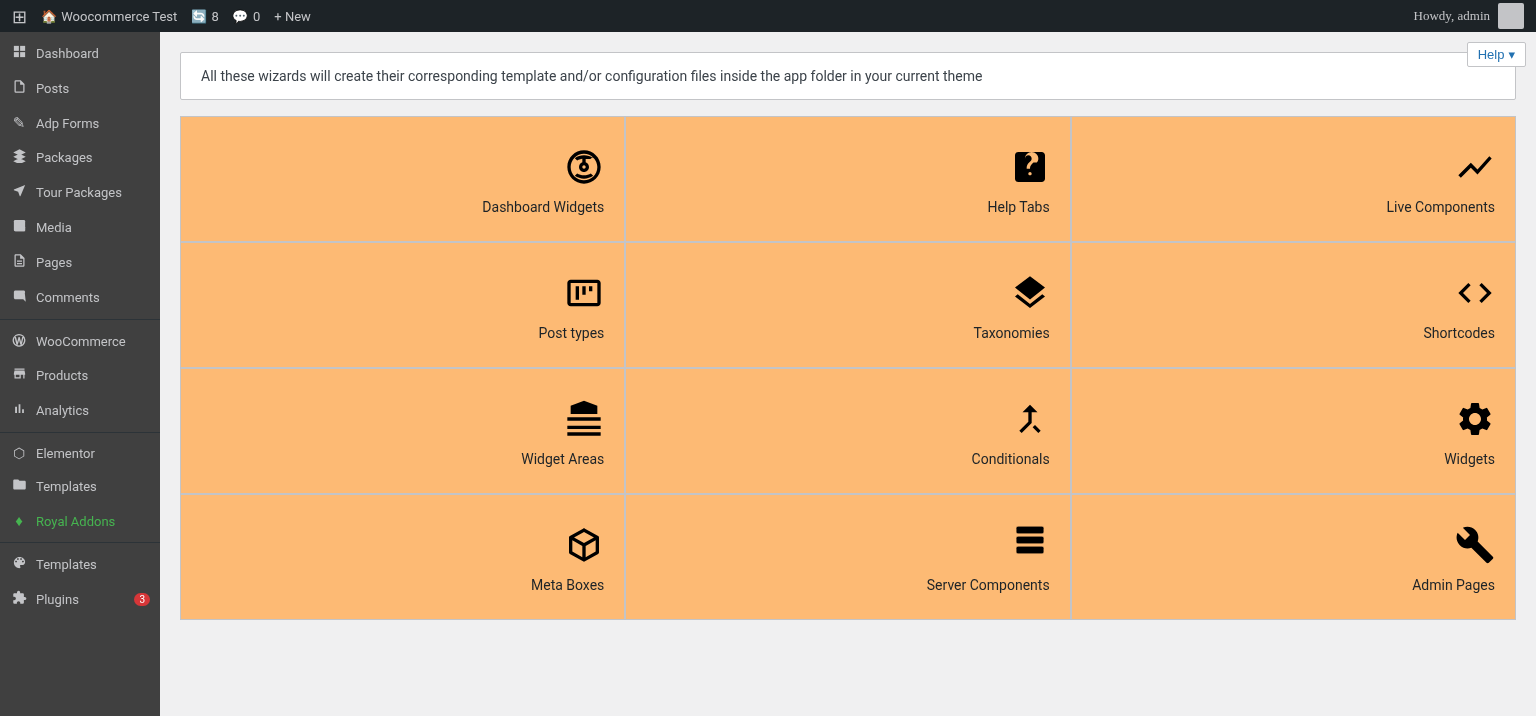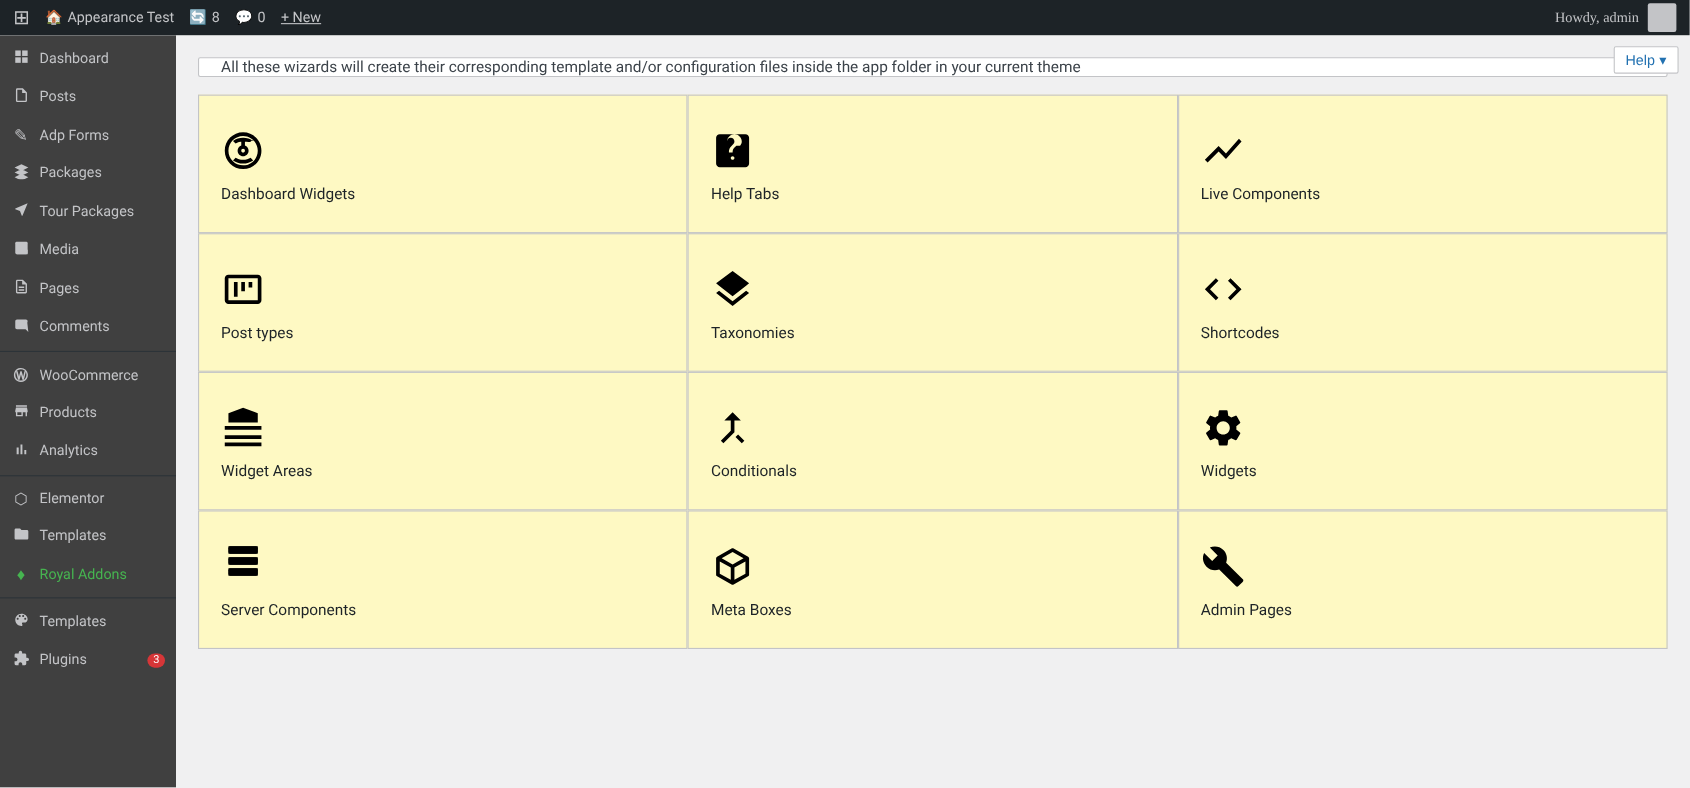--- a/index.html
+++ b/index.html
@@ -17,21 +17,21 @@
       flex-shrink: 0;
       gap: 16px;
       z-index: 100;
     }
     .admin-bar-left { display: flex; align-items: center; gap: 14px; flex: 1; }
     .admin-bar-right { display: flex; align-items: center; gap: 8px; font-family: Liberation Serif, serif; }
     .admin-bar a, .admin-bar span { color: #c3c4c7; font-size: 13px; cursor: pointer; text-decoration: none; }
     .admin-bar .wp-logo { color: #c3c4c7; font-size: 18px; }
     .admin-bar .site-name { display: flex; align-items: center; gap: 4px; }
     .admin-bar .howdy { color: #c3c4c7; }
-    .admin-bar .new-item { display: flex; align-items: flex-end; gap: 4px; text-decoration: underline; }
+    .admin-bar .new-item { display: flex; align-items: flex-end; gap: 4px; }
 
     
     .layout { display: flex; flex: 1; overflow: hidden; }
 
     
     .sidebar {
       width: 160px;
       background: #404040;
       flex-shrink: 0;
       overflow-y: auto;
@@ -63,40 +63,40 @@
     .main-content {
       flex: 1;
       overflow-y: auto;
       padding: 0;
       background: #f0f0f1;
     }
 
     .notice-bar {
       background: #fff;
       border: 1px solid #c3c4c7;
-      padding: 0 20px;
+      padding: 15px 20px;
       margin: 20px 20px 16px 20px;
       font-size: 14px;
       color: #3c434a;
       border-radius: 2px;
     }
 
     .grid-container {
       display: grid;
       grid-template-columns: repeat(3, 1fr);
       gap: 0;
       margin: 0 20px 20px 20px;
     }
 
     .grid-item {
-      background: #fef9c3;
+      background: #fdba74;
       border: 1px solid #c3c4c7;
       display: flex;
       flex-direction: column;
-      align-items: flex-start;
+      align-items: flex-end;
       justify-content: center;
       padding: 30px 20px 26px;
       cursor: pointer;
       transition: background 0.15s;
       min-height: 110px;
       gap: 0;
     }
 
     .grid-item .item-label {
       font-size: 14px;
@@ -135,21 +135,21 @@
     .main-wrapper { position: relative; flex: 1; overflow: hidden; display: flex; flex-direction: column; }
   </style>
 </head>
 <body>
 
 <div class="admin-bar">
   <div class="admin-bar-left">
     <span class="wp-logo">⊞</span>
     <span class="site-name">
       <span>🏠</span>
-      <span>Appearance Test</span>
+      <span>Woocommerce Test</span>
     </span>
     <span style="display:flex;align-items:center;gap:4px;">
       <span>🔄</span>
       <span>8</span>
     </span>
     <span style="display:flex;align-items:center;gap:4px;">
       <span>💬</span>
       <span>0</span>
     </span>
     <span class="new-item">
@@ -362,40 +362,40 @@
 
         <div class="grid-item">
           <svg viewBox="0 0 24 24" fill="currentColor">
             <path d="M19.14 12.94c.04-.3.06-.61.06-.94 0-.32-.02-.64-.07-.94l2.03-1.58a.49.49 0 0 0 .12-.61l-1.92-3.32a.488.488 0 0 0-.59-.22l-2.39.96c-.5-.38-1.03-.7-1.62-.94l-.36-2.54a.484.484 0 0 0-.48-.41h-3.84c-.24 0-.43.17-.47.41l-.36 2.54c-.59.24-1.13.57-1.62.94l-2.39-.96a.477.477 0 0 0-.59.22L2.74 8.87a.47.47 0 0 0 .12.61l2.03 1.58c-.05.3-.09.63-.09.94s.02.64.07.94l-2.03 1.58a.49.49 0 0 0-.12.61l1.92 3.32c.12.22.37.29.59.22l2.39-.96c.5.38 1.03.7 1.62.94l.36 2.54c.05.24.24.41.48.41h3.84c.24 0 .44-.17.47-.41l.36-2.54c.59-.24 1.13-.56 1.62-.94l2.39.96c.22.08.47 0 .59-.22l1.92-3.32a.47.47 0 0 0-.12-.61l-2.01-1.58zM12 15.6c-1.98 0-3.6-1.62-3.6-3.6s1.62-3.6 3.6-3.6 3.6 1.62 3.6 3.6-1.62 3.6-3.6 3.6z"></path>
           </svg>
           <span class="item-label">Widgets</span>
         </div>
 
         <div class="grid-item">
           <svg viewBox="0 0 24 24" fill="currentColor">
+            <path d="M21 16.5c0 .38-.21.71-.53.88l-7.9 4.44c-.16.12-.36.18-.57.18-.21 0-.41-.06-.57-.18l-7.9-4.44A1.004 1.004 0 0 1 3 16.5v-9c0-.38.21-.71.53-.88l7.9-4.44c.16-.12.36-.18.57-.18.21 0 .41.06.57.18l7.9 4.44c.32.17.53.5.53.88v9zM12 4.15L6.04 7.5 12 10.85l5.96-3.35L12 4.15zM5 15.91l6 3.38v-6.71L5 9.21v6.7zm14 0v-6.7l-6 3.37v6.71l6-3.38z"></path>
+          </svg>
+          <span class="item-label">Meta Boxes</span>
+        </div>
+
+        <div class="grid-item">
+          <svg viewBox="0 0 24 24" fill="currentColor">
             <path d="M4 1h16v4H4zm0 6h16v4H4zm0 6h16v4H4zM6 3v2M6 9v2M6 15v2"></path>
             <rect x="4" y="1" width="16" height="4" rx="1"></rect>
             <rect x="4" y="7" width="16" height="4" rx="1"></rect>
             <rect x="4" y="13" width="16" height="4" rx="1"></rect>
             <circle cx="17" cy="3" r="1"></circle>
             <circle cx="17" cy="9" r="1"></circle>
             <circle cx="17" cy="15" r="1"></circle>
           </svg>
           <span class="item-label">Server Components</span>
         </div>
 
         <div class="grid-item">
           <svg viewBox="0 0 24 24" fill="currentColor">
-            <path d="M21 16.5c0 .38-.21.71-.53.88l-7.9 4.44c-.16.12-.36.18-.57.18-.21 0-.41-.06-.57-.18l-7.9-4.44A1.004 1.004 0 0 1 3 16.5v-9c0-.38.21-.71.53-.88l7.9-4.44c.16-.12.36-.18.57-.18.21 0 .41.06.57.18l7.9 4.44c.32.17.53.5.53.88v9zM12 4.15L6.04 7.5 12 10.85l5.96-3.35L12 4.15zM5 15.91l6 3.38v-6.71L5 9.21v6.7zm14 0v-6.7l-6 3.37v6.71l6-3.38z"></path>
-          </svg>
-          <span class="item-label">Meta Boxes</span>
-        </div>
-
-        <div class="grid-item">
-          <svg viewBox="0 0 24 24" fill="currentColor">
             <path d="M22.7 19l-9.1-9.1c.9-2.3.4-5-1.5-6.9-2-2-5-2.4-7.4-1.3L9 6 6 9 1.6 4.7C.4 7.1.9 10.1 2.9 12.1c1.9 1.9 4.6 2.4 6.9 1.5l9.1 9.1c.4.4 1 .4 1.4 0l2.3-2.3c.5-.4.5-1.1.1-1.4z"></path>
           </svg>
           <span class="item-label">Admin Pages</span>
         </div>
 
       </div>
     </div>
   </div>
 </div>
 

